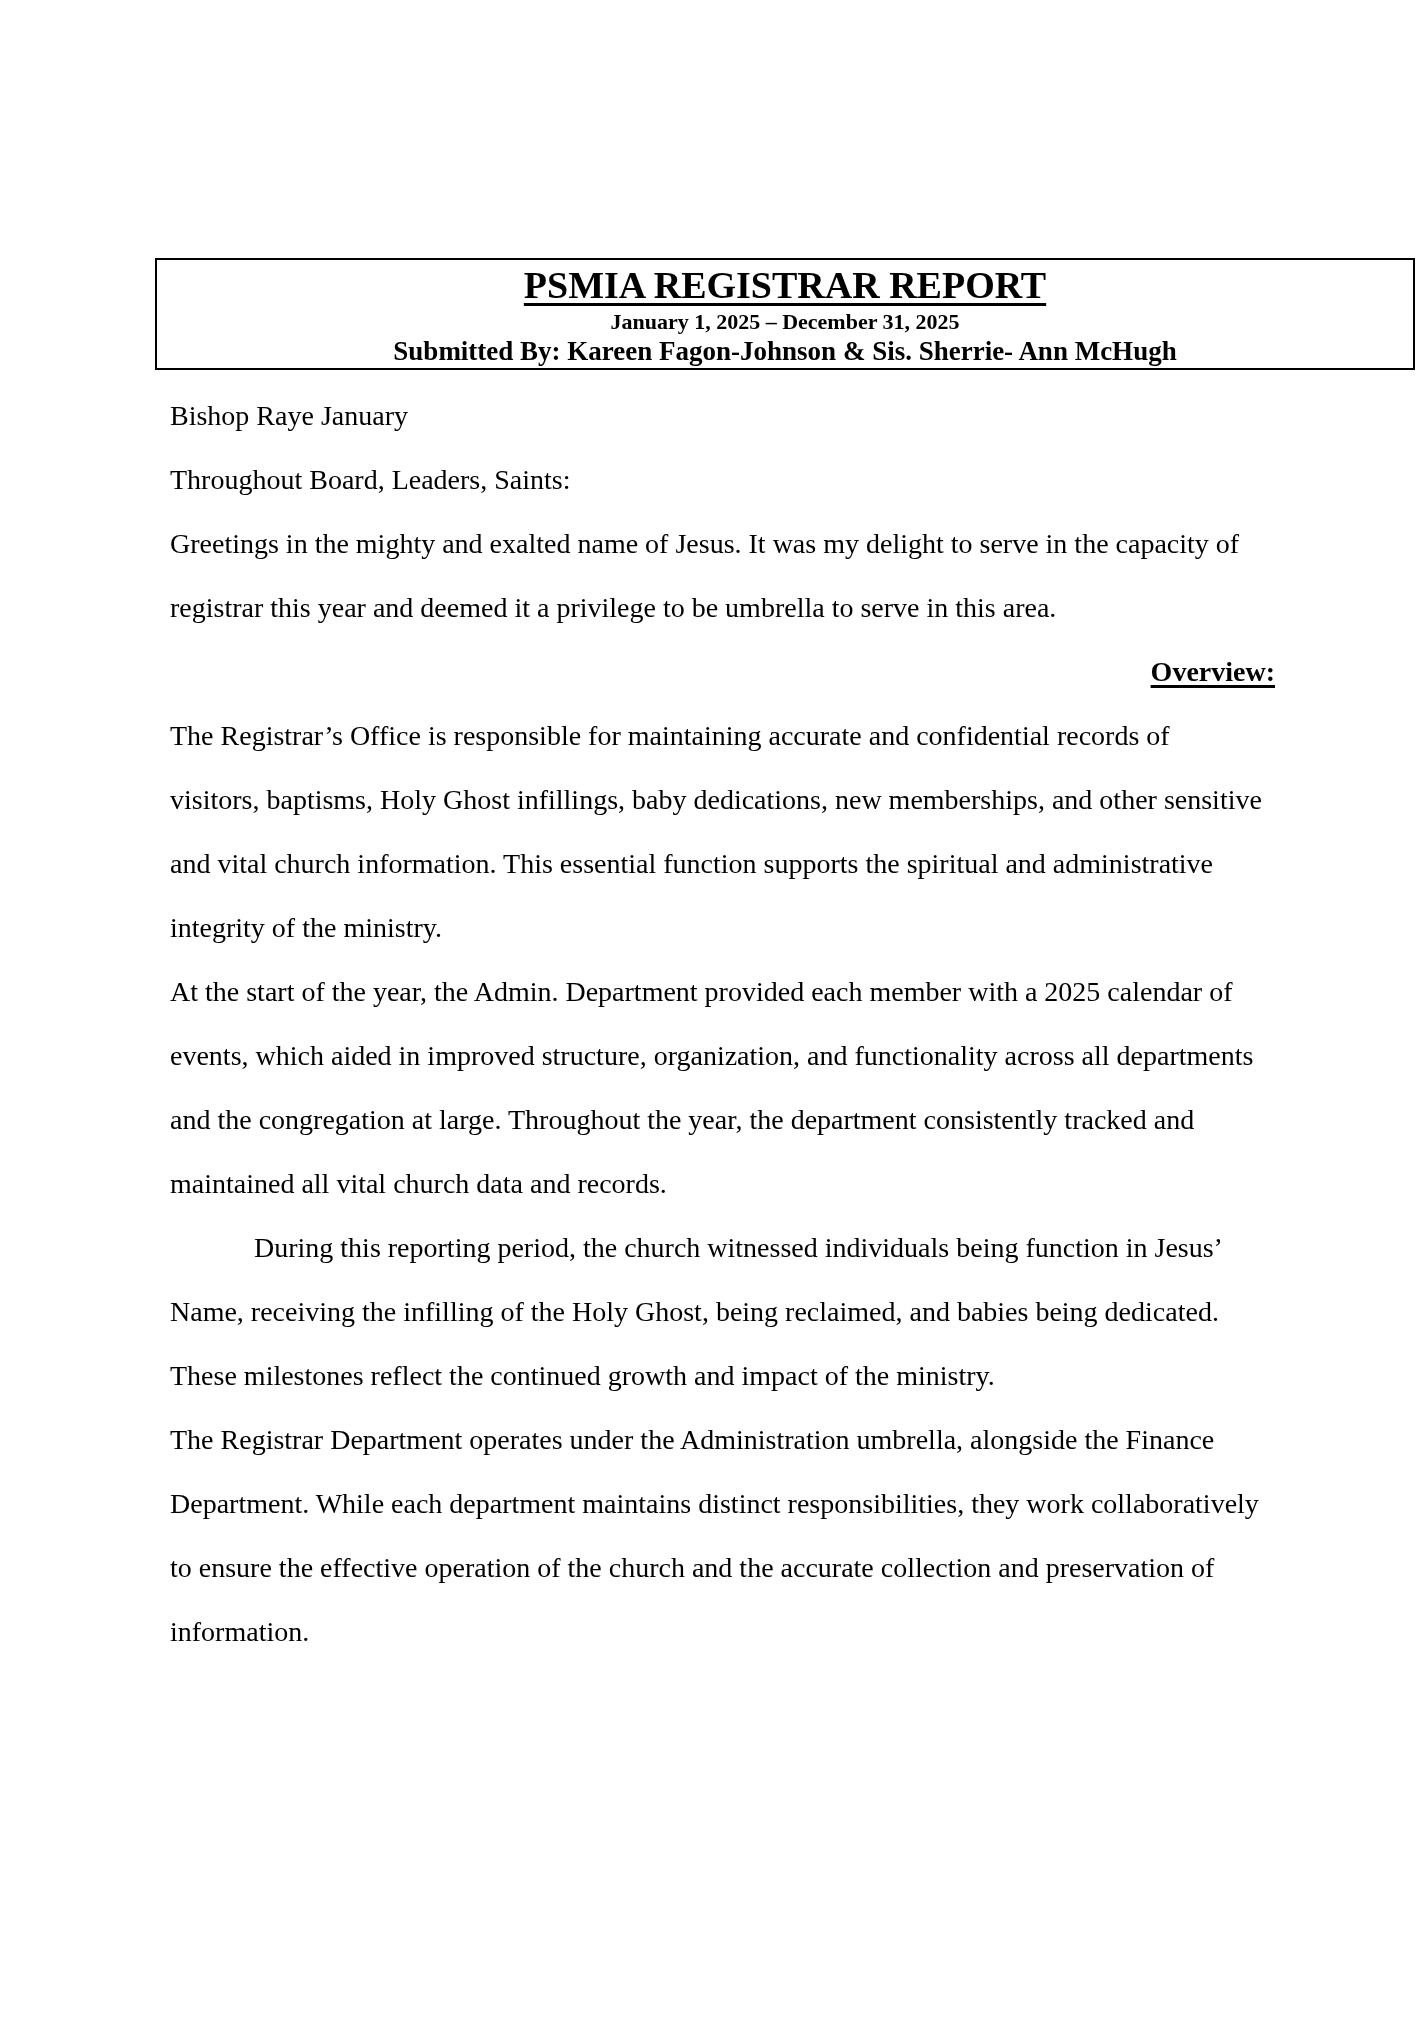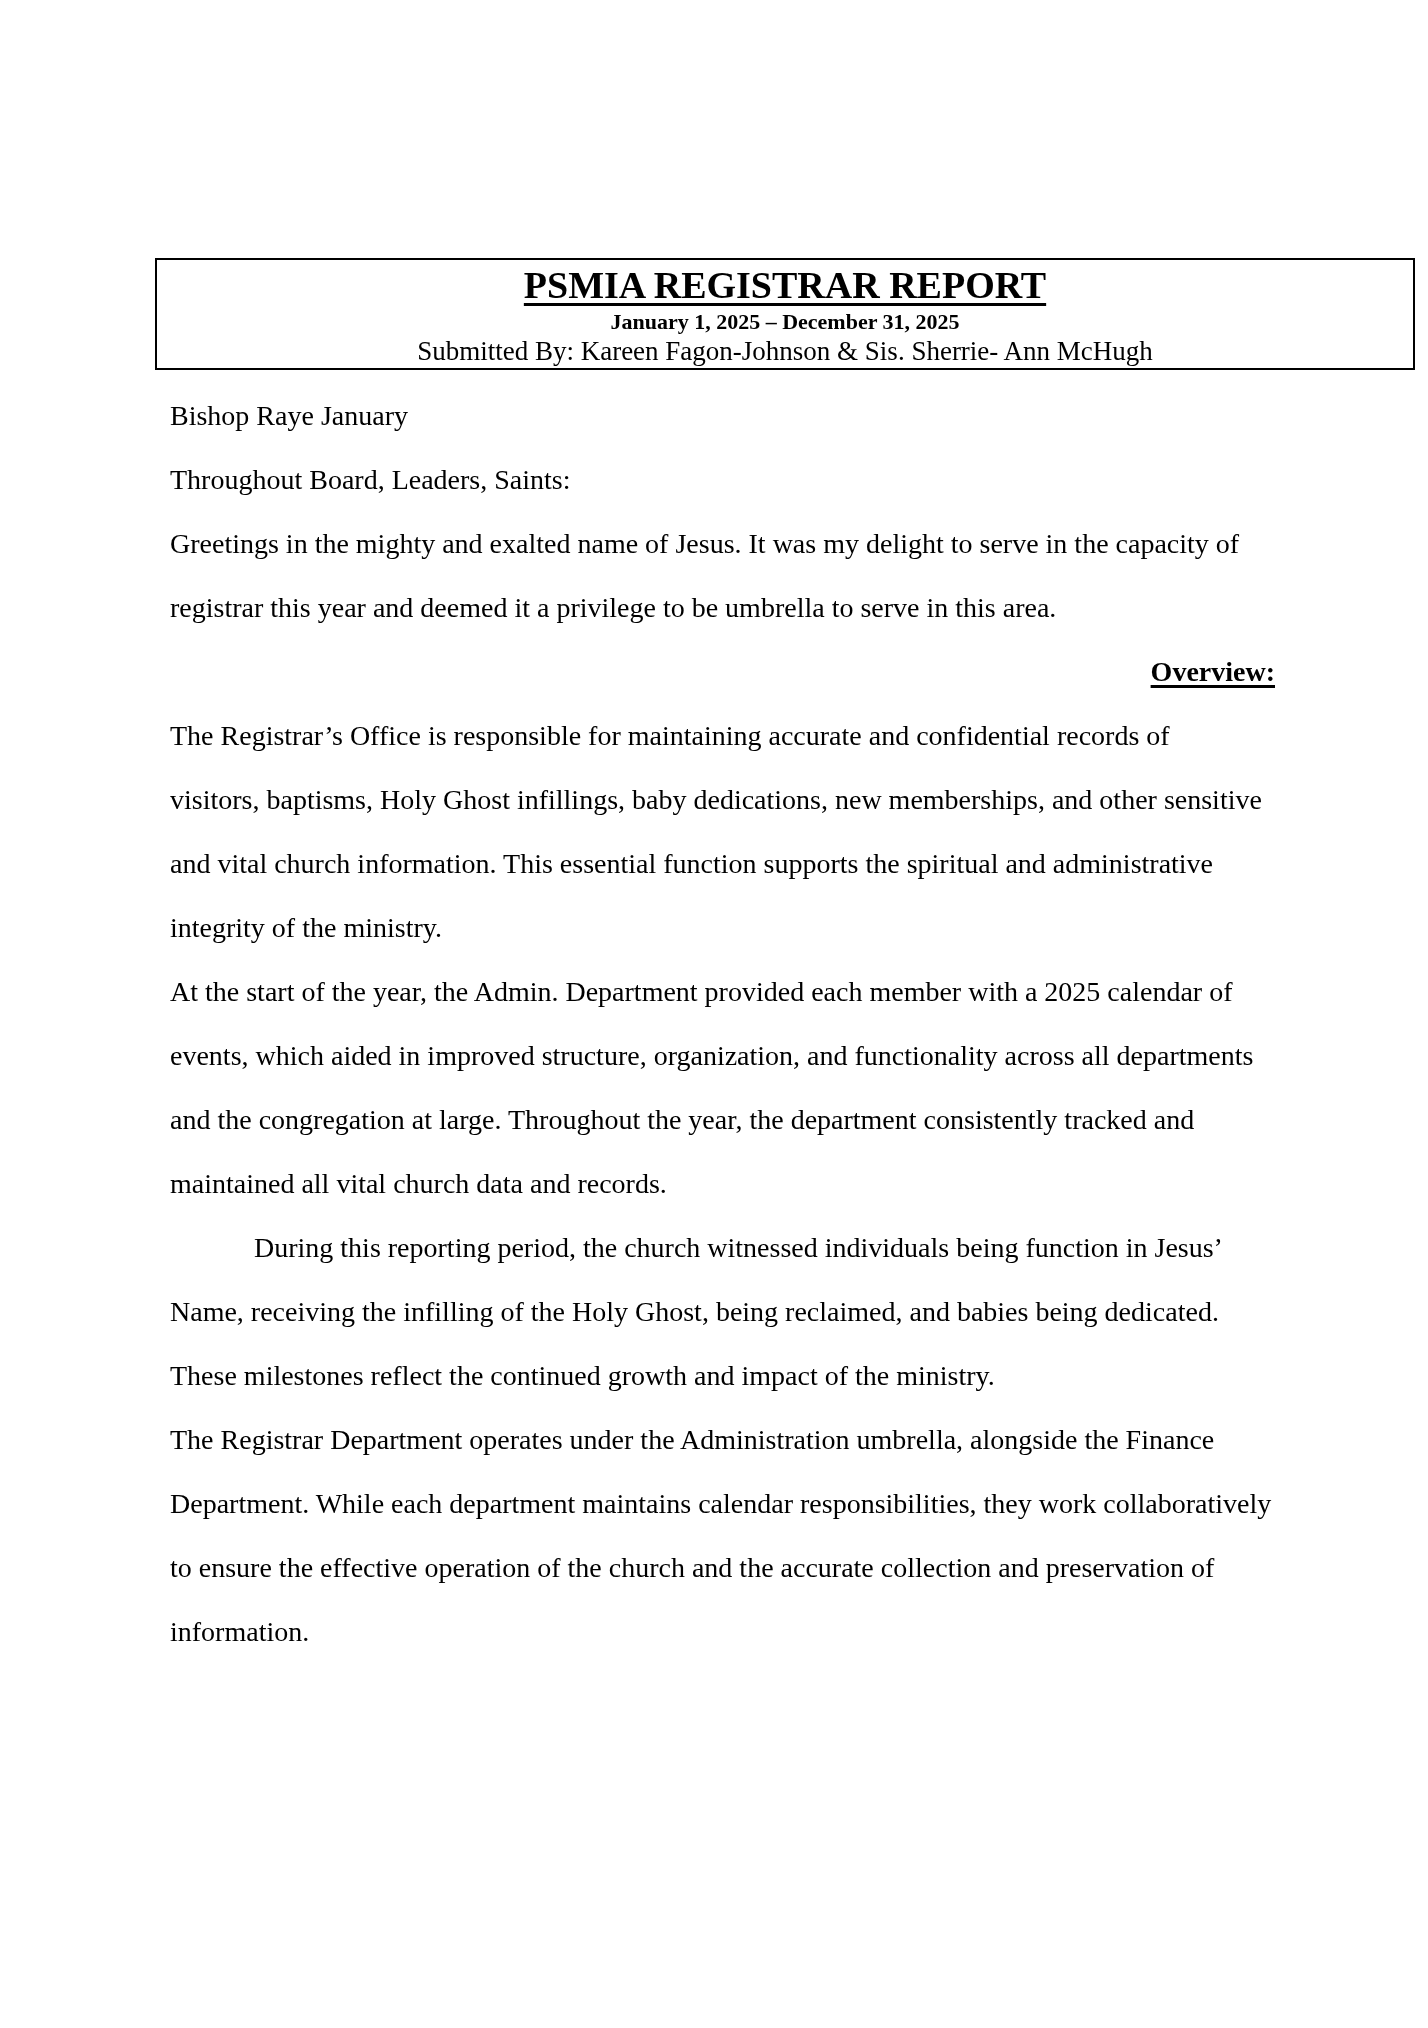--- a/index.html
+++ b/index.html
@@ -38,21 +38,21 @@
     text-underline-offset: 5px;
   }
   .report-dates {
     font-size: 22px;
     line-height: 28px;
     font-weight: bold;
   }
   .report-submitted {
     font-size: 27px;
     line-height: 30px;
-    font-weight: normal;
+    font-weight: bold;
   }
   .body-text {
     margin-left: 170px;
     margin-top: 14px;
     width: 1105px;
     font-size: 28px;
     line-height: 64px;
     text-align: left;
   }
   .body-text p {
@@ -94,18 +94,18 @@
 and vital church information. This essential function supports the spiritual and administrative
 integrity of the ministry.</p>
     <p>At the start of the year, the Admin. Department provided each member with a 2025 calendar of
 events, which aided in improved structure, organization, and functionality across all departments
 and the congregation at large. Throughout the year, the department consistently tracked and
 maintained all vital church data and records.</p>
     <p class="indent-first">During this reporting period, the church witnessed individuals being function in Jesus’
 Name, receiving the infilling of the Holy Ghost, being reclaimed, and babies being dedicated.
 These milestones reflect the continued growth and impact of the ministry.</p>
     <p>The Registrar Department operates under the Administration umbrella, alongside the Finance
-Department. While each department maintains calendar responsibilities, they work collaboratively
+Department. While each department maintains distinct responsibilities, they work collaboratively
 to ensure the effective operation of the church and the accurate collection and preservation of
 information.</p>
   </div>
 
 </div>
 
 </body></html>

